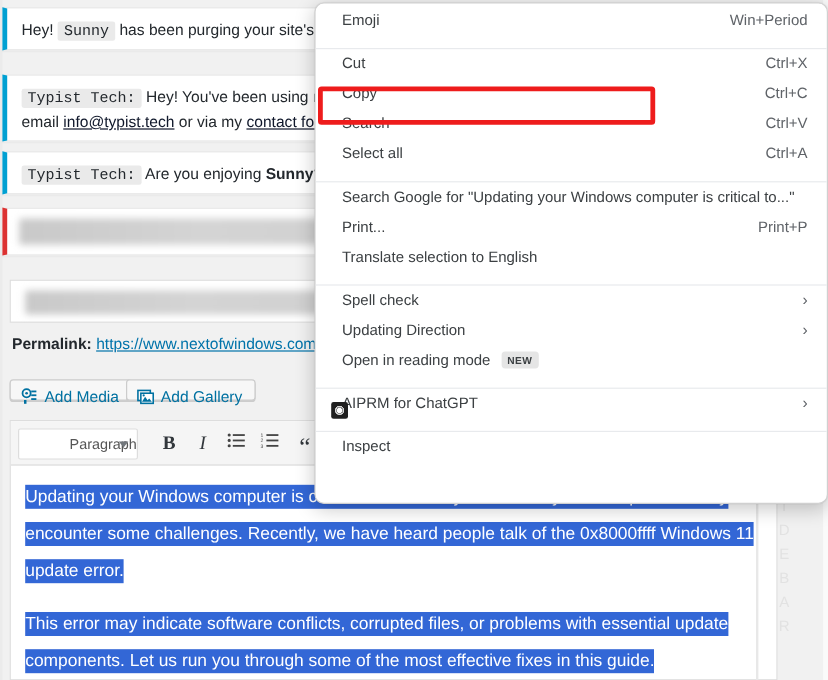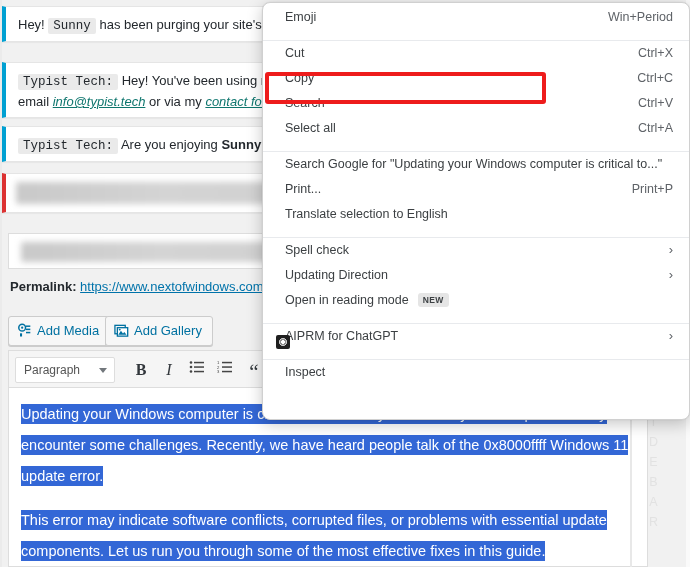--- a/index.html
+++ b/index.html
@@ -20,55 +20,55 @@
     box-sizing:border-box;
   }
   .notice.info{border-left-color:#00a0d2;}
   .notice.error{border-left-color:#dc3232;}
   .notice-body{padding:8px 12px;line-height:20px;font-size:13px;color:#23282d;}
   .code-chip{
     font-family:"Liberation Mono","DejaVu Sans Mono",monospace;
     background:#eaeaea;padding:1px 5px;font-size:12.5px;border-radius:2px;
     color:#23282d;
   }
-  .notice a{color:#0f766e;text-decoration:underline;font-style:italic;}
+  .notice a{color:#0f172a;text-decoration:underline;}
 
   
   .blur-bar{
     background:linear-gradient(90deg,#c9c9c9 0%,#d4d4d4 25%,#cfcfcf 55%,#dadada 80%,#d0d0d0 100%);
     filter:blur(3px);border-radius:2px;
   }
 
   
   #title-wrap{position:absolute;left:8px;top:233px;width:640px;height:36px;
     background:#fff;border:1px solid #ddd;box-sizing:border-box;}
   #title-inner{position:absolute;left:12px;top:8px;width:560px;height:20px;}
 
   #permalink-row{position:absolute;left:10px;top:279px;font-size:13px;color:#23282d;font-weight:bold;}
   #permalink-row .plink{color:#0073aa;font-weight:normal;text-decoration:underline;}
 
   
   .media-btn{
-    position:absolute;height:30px;background:#f7f7f7;border:1px solid #ccc;
+    position:absolute;height:18px;background:#f7f7f7;border:1px solid #ccc;
     border-radius:3px;color:#0071a1;font-size:13px;line-height:28px;
     box-sizing:border-box;padding:0 10px 0 8px;white-space:nowrap;
     box-shadow:0 1px 0 #ccc;
     text-align:center;
   }
   .media-btn .ico{display:inline-block;vertical-align:-3px;margin-right:5px;}
 
   
   #editor-box{position:absolute;left:8px;top:350px;width:640px;height:217px;
     background:#fff;border:1px solid #ddd;box-sizing:border-box;}
   #tb{position:absolute;left:0;top:0;width:100%;height:37px;background:#f5f5f5;
       border-bottom:1px solid #ddd;box-sizing:border-box;}
   #fmt-select{
     position:absolute;left:6px;top:6px;width:100px;height:26px;background:#fff;
     border:1px solid #ddd;border-radius:2px;box-sizing:border-box;
-    font-size:12px;color:#555;line-height:24px;padding-left:8px;
+    font-size:12px;color:#555;line-height:24px;padding-left:8px;text-align:right;
   }
   #fmt-caret{position:absolute;right:7px;top:10px;width:0;height:0;
     border-left:4px solid transparent;border-right:4px solid transparent;border-top:5px solid #72777c;}
   .tb-btn{position:absolute;top:6px;width:26px;height:26px;text-align:center;line-height:26px;color:#555;}
 
   
   #content-area{position:absolute;left:0;top:38px;right:0;bottom:0;padding:10px 12px 0 12px;
     box-sizing:border-box;overflow:hidden;}
   .para{font-family:"Liberation Sans","DejaVu Sans",sans-serif;font-size:14.5px;line-height:31px;margin:0 0 13px 0;}
   .sel{background:#3367d6;color:#fff;box-decoration-break:clone;-webkit-box-decoration-break:clone;padding:2px 0;}

